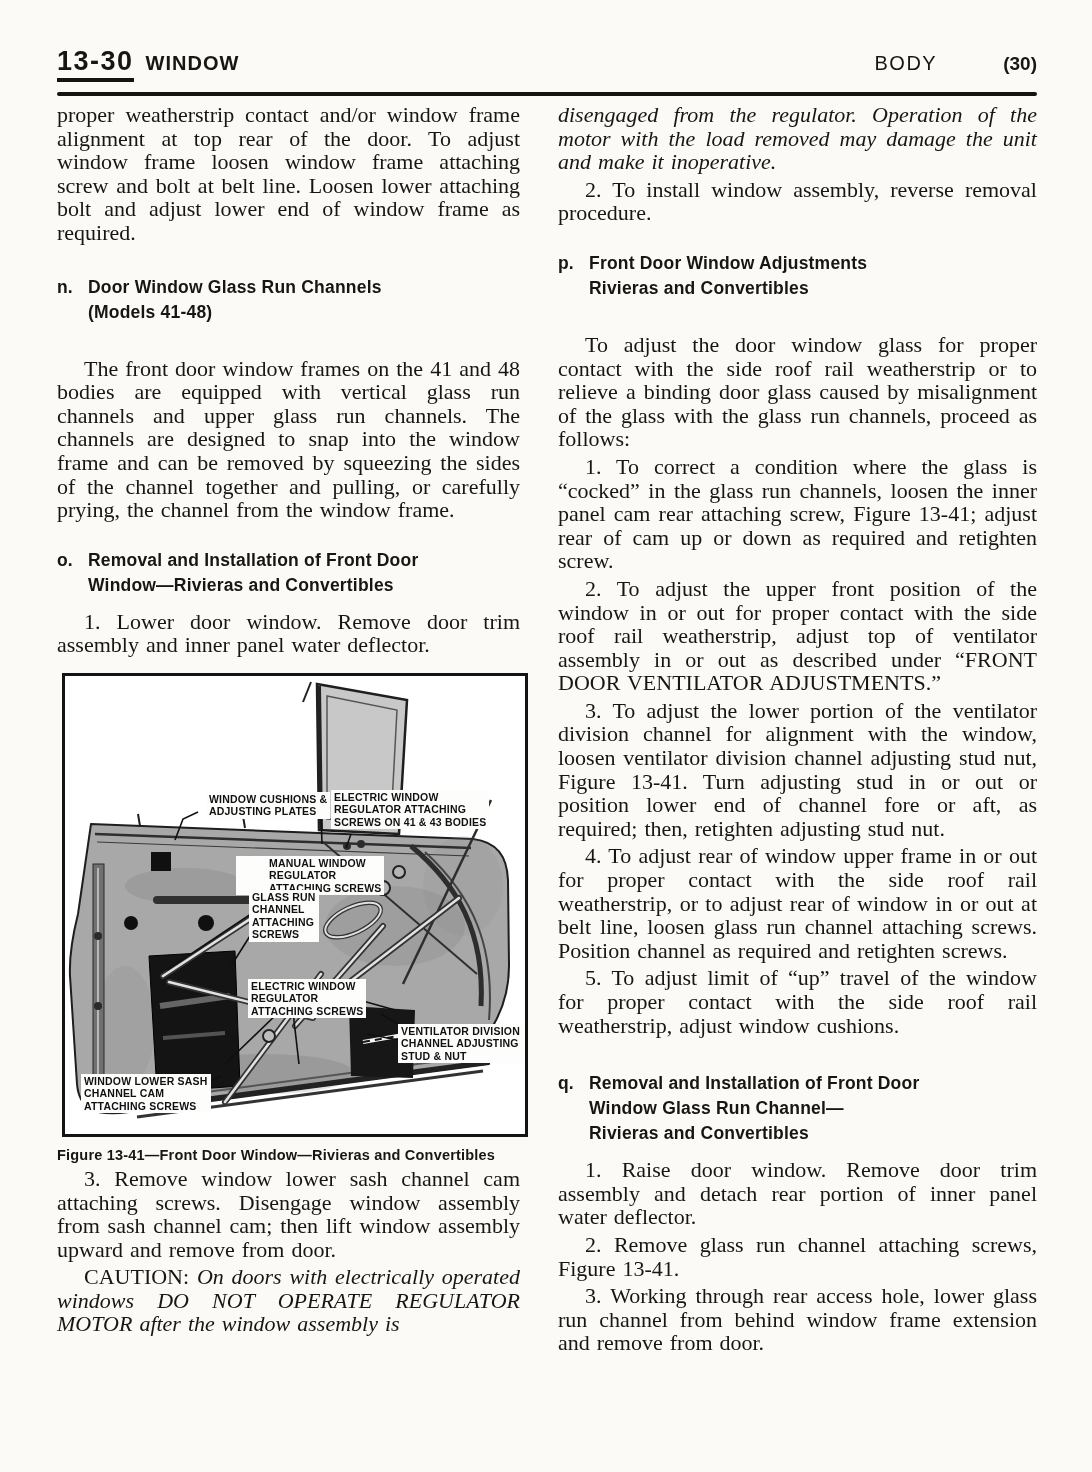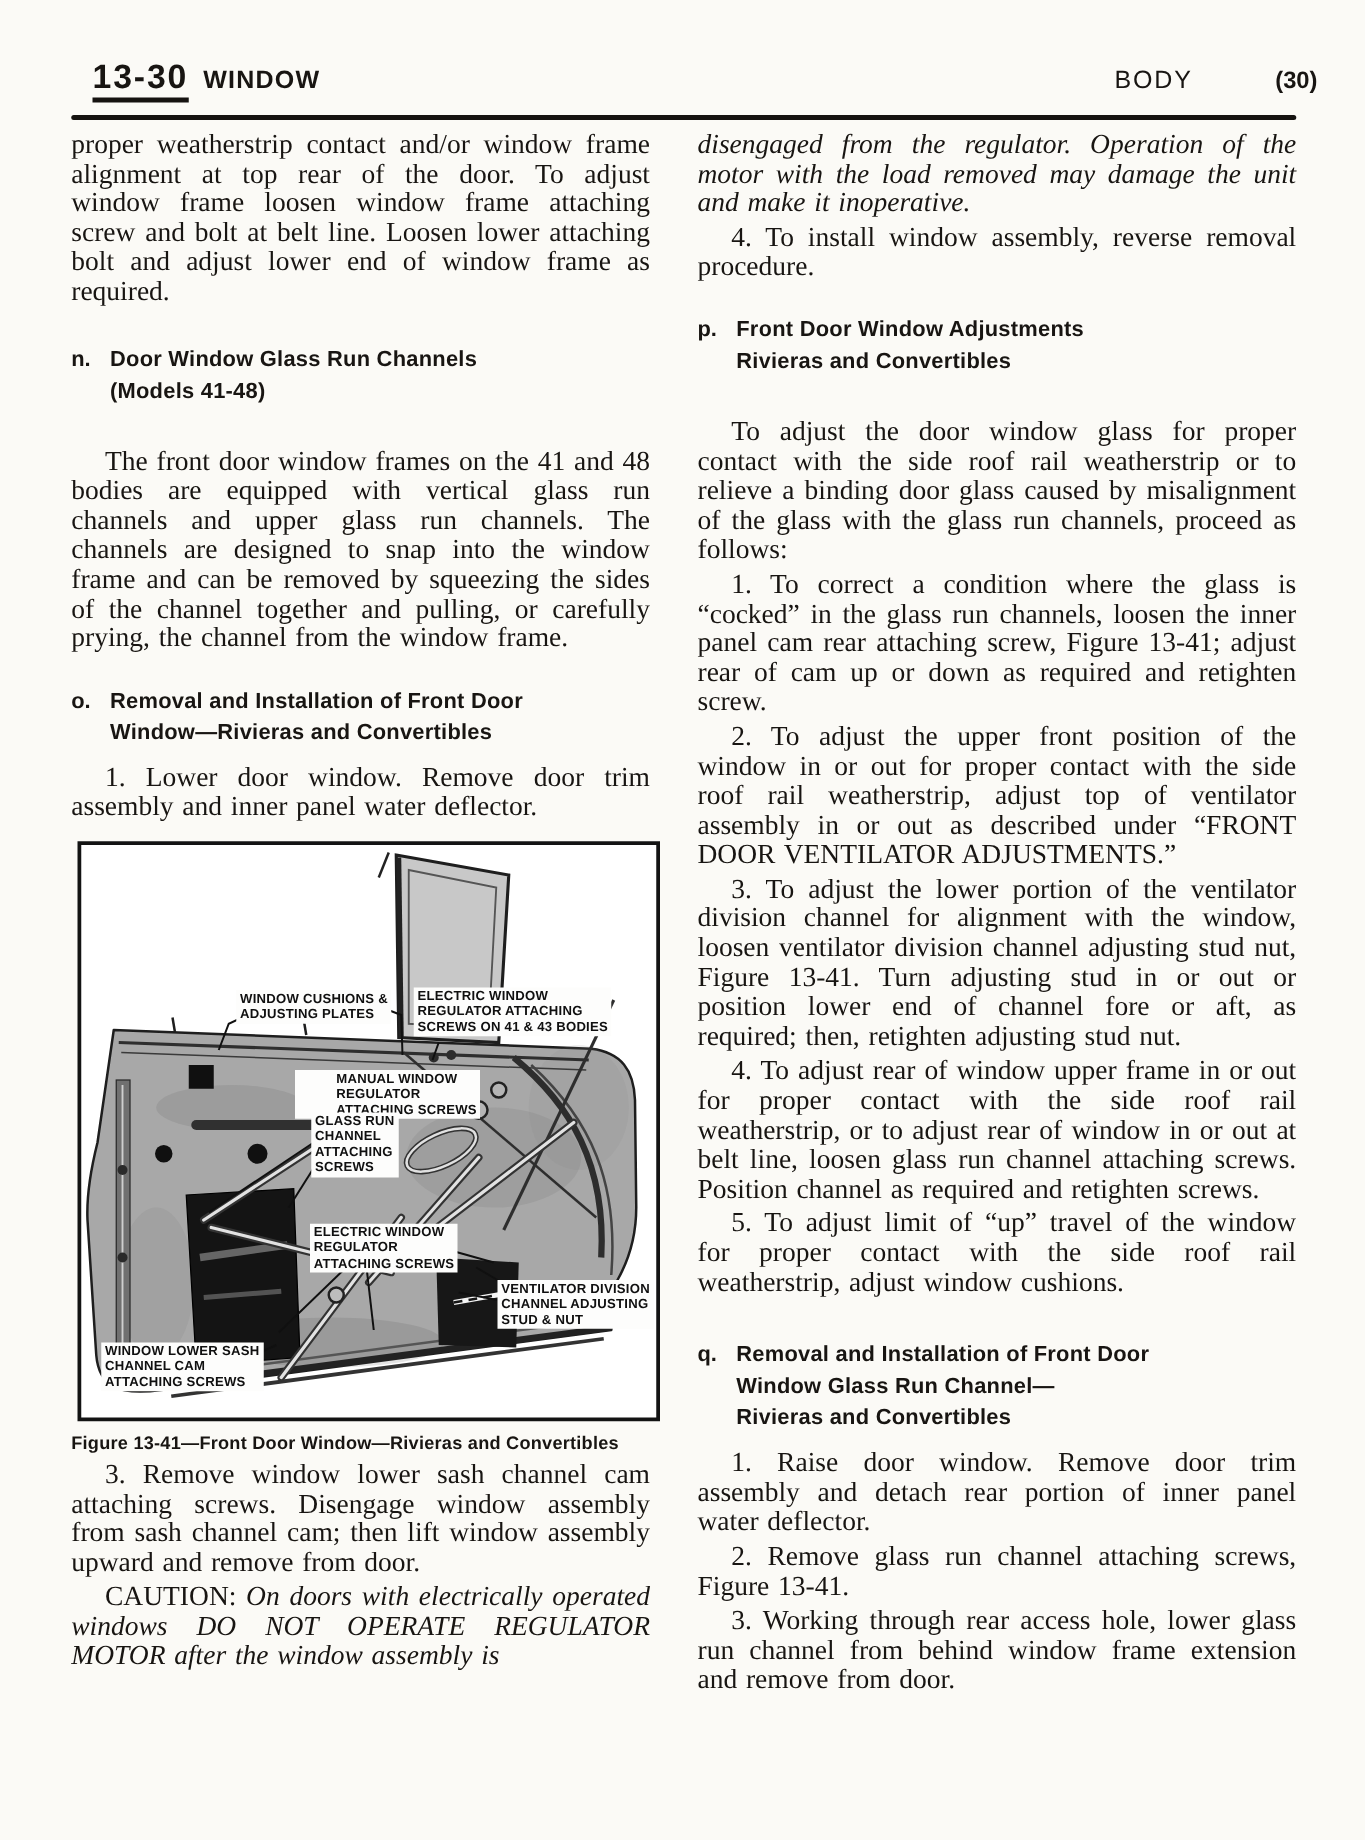--- a/index.html
+++ b/index.html
@@ -6,21 +6,21 @@
   body {
     width:1092px; height:1472px;
     background:#fbfaf6;
     font-family:"Liberation Serif", serif;
     color:#181512;
     -webkit-font-smoothing:antialiased;
   }
   .page { position:relative; width:1092px; height:1472px; overflow:hidden; }
 
   
-  .header { position:absolute; top:46px; left:74px; width:980px; display:flex; align-items:baseline; }
+  .header { position:absolute; top:46px; left:57px; width:980px; display:flex; align-items:baseline; }
   .sec-num {
     font-family:"Liberation Sans", sans-serif; font-weight:bold;
     font-size:27px; letter-spacing:1.5px;
     border-bottom:4px solid #161310; padding-bottom:1px;
   }
   .sec-title { font-family:"Liberation Sans", sans-serif; font-weight:bold; font-size:20px; letter-spacing:1px; margin-left:12px; }
   .hdr-spacer { flex:1; }
   .right-title { font-family:"Liberation Sans", sans-serif; font-weight:normal; font-size:20px; letter-spacing:1.5px; }
   .page-num { font-family:"Liberation Sans", sans-serif; font-weight:bold; font-size:19px; margin-left:66px; }
   .rule { position:absolute; top:92px; left:57px; width:980px; height:4px; background:#161310; border-radius:2px; }
@@ -184,21 +184,21 @@
             <path d="M190,252 L166,290"></path>
             <path d="M216,334 L158,390"></path>
             <path d="M228,336 L234,388"></path>
             <path d="M280,320 L330,334"></path>
             <path d="M333,364 L302,358"></path>
             <path d="M338,351 L316,338"></path>
             <path d="M128,413 L156,400"></path>
           </g>
         </svg>
 
-        <div class="fig-label" style="left:124px; top:116px;">WINDOW CUSHIONS &amp;
+        <div class="fig-label" style="left:141px; top:116px;">WINDOW CUSHIONS &amp;
 ADJUSTING PLATES</div>
         <div class="fig-label" style="left:266px; top:114px;">ELECTRIC WINDOW
 REGULATOR ATTACHING
 SCREWS ON 41 &amp; 43 BODIES</div>
         <div class="fig-label" style="left:171px; top:180px;padding-left:33px;">MANUAL WINDOW
 REGULATOR
 ATTACHING SCREWS</div>
         <div class="fig-label" style="left:184px; top:214px;">GLASS RUN
 CHANNEL
 ATTACHING
@@ -217,21 +217,21 @@
       <div class="caption">Figure 13-41—Front Door Window—Rivieras and Convertibles</div>
 
       <p class="body item mt14">3. Remove window lower sash channel cam attaching screws. Disengage window assembly from sash channel cam; then lift window assembly upward and remove from door.</p>
 
       <p class="body item mt8"><span>CAUTION:</span> <span class="caution-body">On doors with electrically operated windows DO NOT OPERATE REGULATOR MOTOR after the window assembly is</span></p>
     </div>
 
     <div class="col-right">
       <p class="body italic">disengaged from the regulator. Operation of the motor with the load removed may damage the unit and make it inoperative.</p>
 
-      <p class="body item">4. To install window assembly, reverse removal procedure.</p>
+      <p class="body item">2. To install window assembly, reverse removal procedure.</p>
 
       <div class="heading hm-p">
         <span class="h-letter">p.</span>
         <span class="h-text">Front Door Window Adjustments
 Rivieras and Convertibles</span>
       </div>
 
       <p class="body indent">To adjust the door window glass for proper contact with the side roof rail weatherstrip or to relieve a binding door glass caused by misalignment of the glass with the glass run channels, proceed as follows:</p>
       <p class="body item">1. To correct a condition where the glass is “cocked” in the glass run channels, loosen the inner panel cam rear attaching screw, Figure 13-41; adjust rear of cam up or down as required and retighten screw.</p>
       <p class="body item">2. To adjust the upper front position of the window in or out for proper contact with the side roof rail weatherstrip, adjust top of ventilator assembly in or out as described under “FRONT DOOR VENTILATOR ADJUSTMENTS.”</p>

